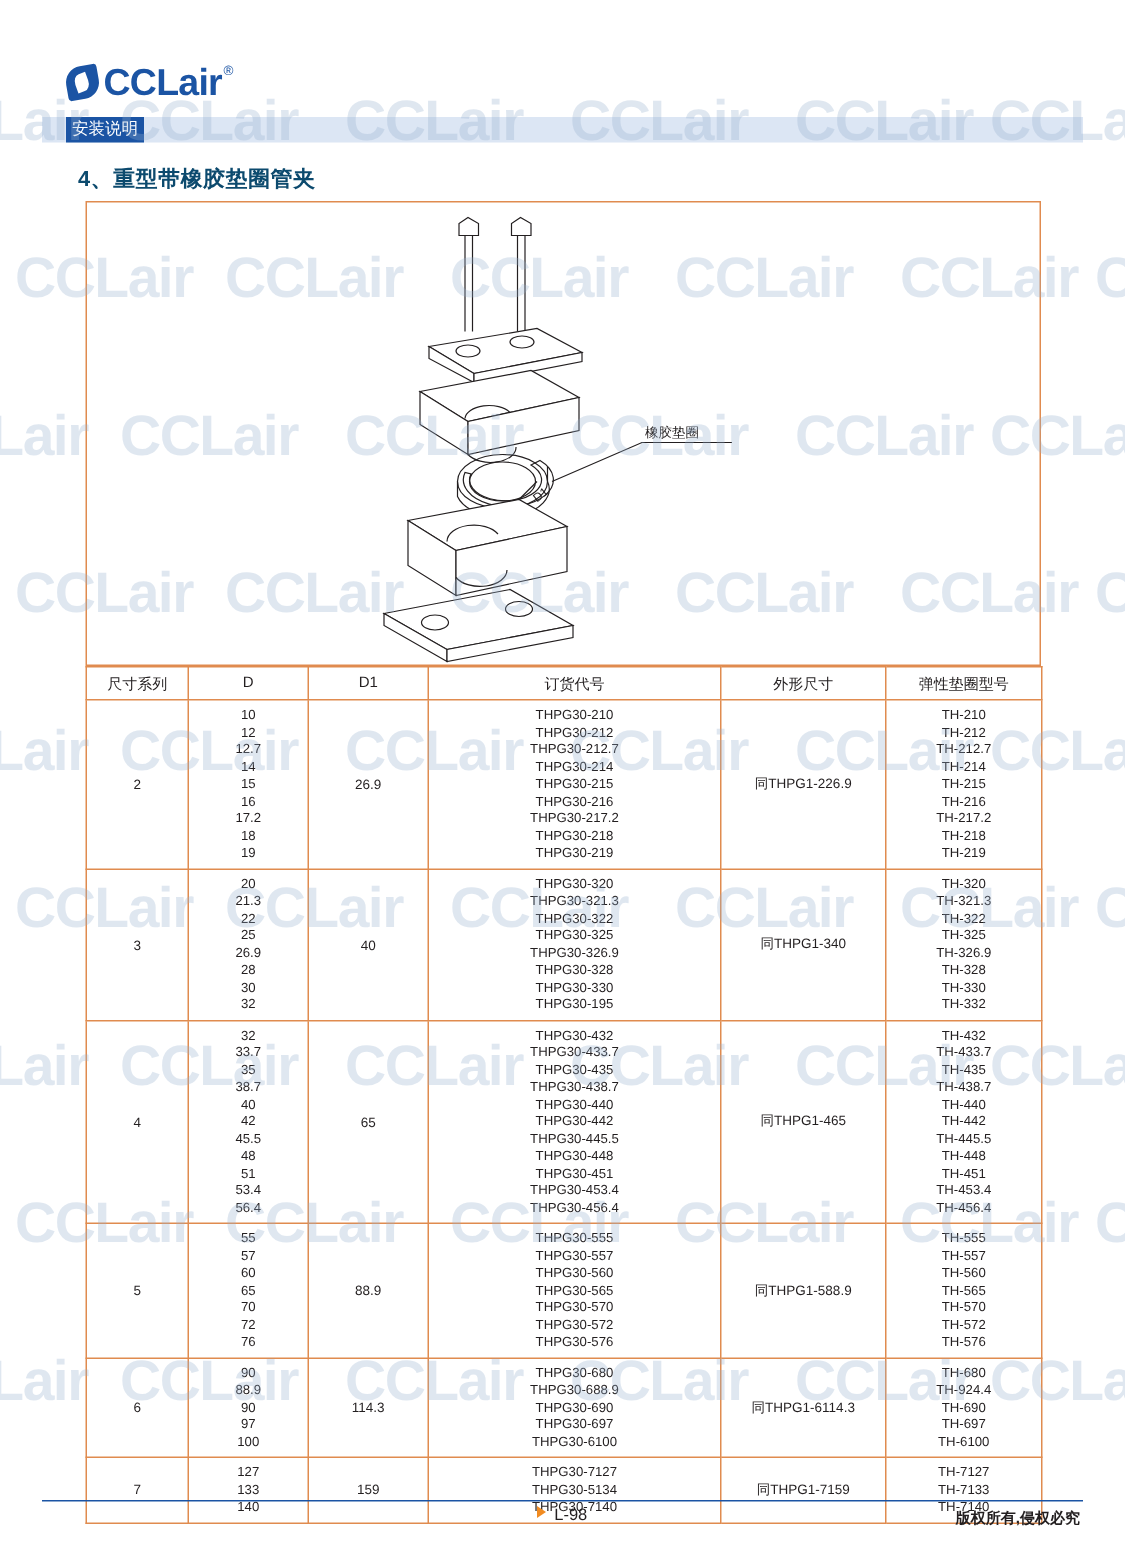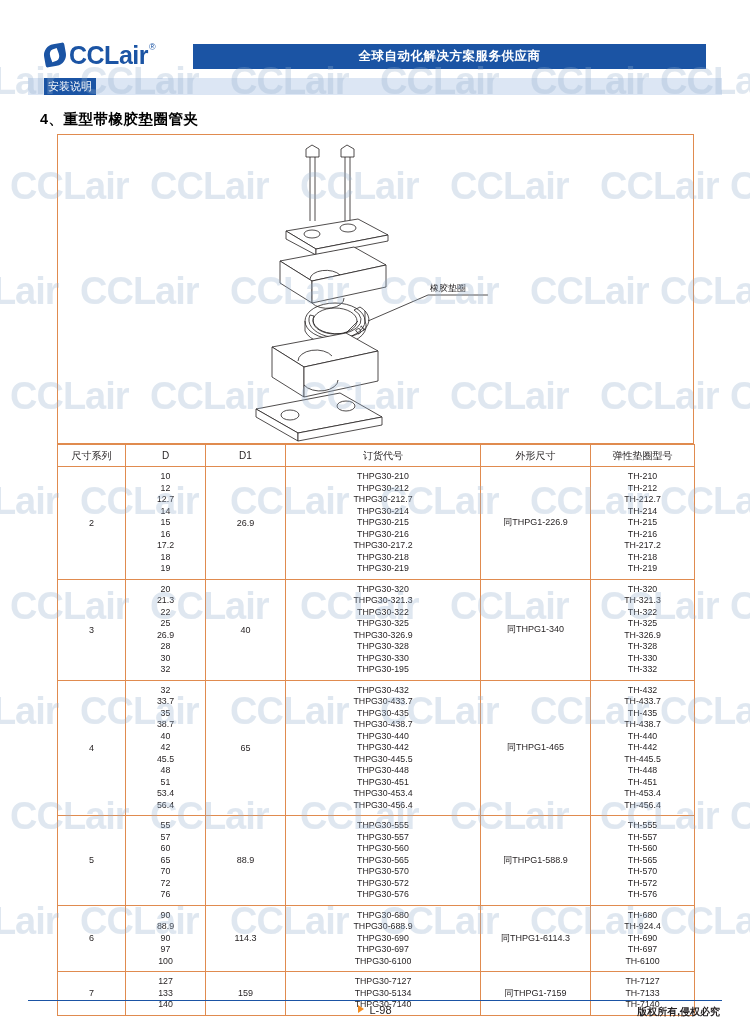--- a/index.html
+++ b/index.html
@@ -102,25 +102,25 @@
     background: #1b54a4;
     color: #ffffff;
     font-size: 11px;
     line-height: 17px;
     padding: 0 4px;
     box-sizing: border-box;
   }
 
   .page-title {
     position: absolute;
-    left: 40px;
+    left: 52px;
     top: 110px;
     font-size: 14.5px;
     font-weight: bold;
-    color: #000000;
+    color: #0c4a6e;
     letter-spacing: 0.5px;
   }
 
   
   .figure-box {
     position: absolute;
     left: 57px;
     top: 134px;
     width: 637px;
     height: 310px;
@@ -233,23 +233,20 @@
 </style>
 </head>
 <body>
 
 <div class="header">
   <div class="logo-wrap">
     <div class="logo-mark"></div>
     <div>
       <span class="logo-text">CCLair</span><span class="logo-reg">®</span>
     </div>
-  </div>
-  <div class="header-bar">
-    <span class="header-bar-text">全球自动化解决方案服务供应商</span>
   </div>
 </div>
 
 <div class="section-strip"></div>
 <div class="section-tab">安装说明</div>
 <div class="page-title">4、重型带橡胶垫圈管夹</div>
 
 <div class="figure-box">
   <svg class="figure-svg" width="635" height="308" viewBox="0 0 635 308">
     <g stroke="#231f20" fill="none" stroke-width="0.8">

